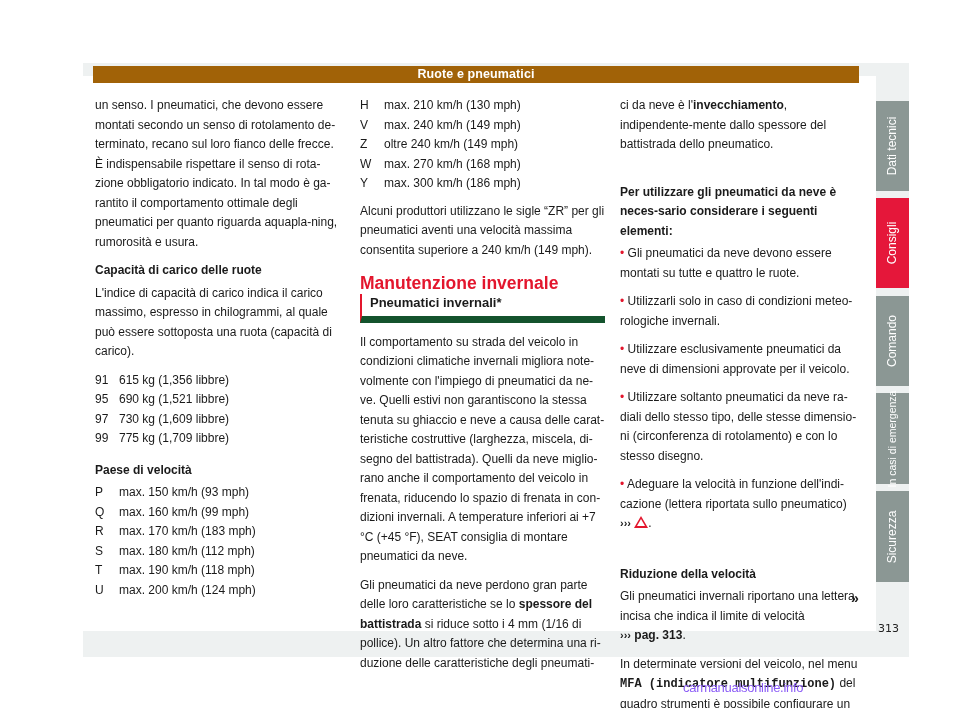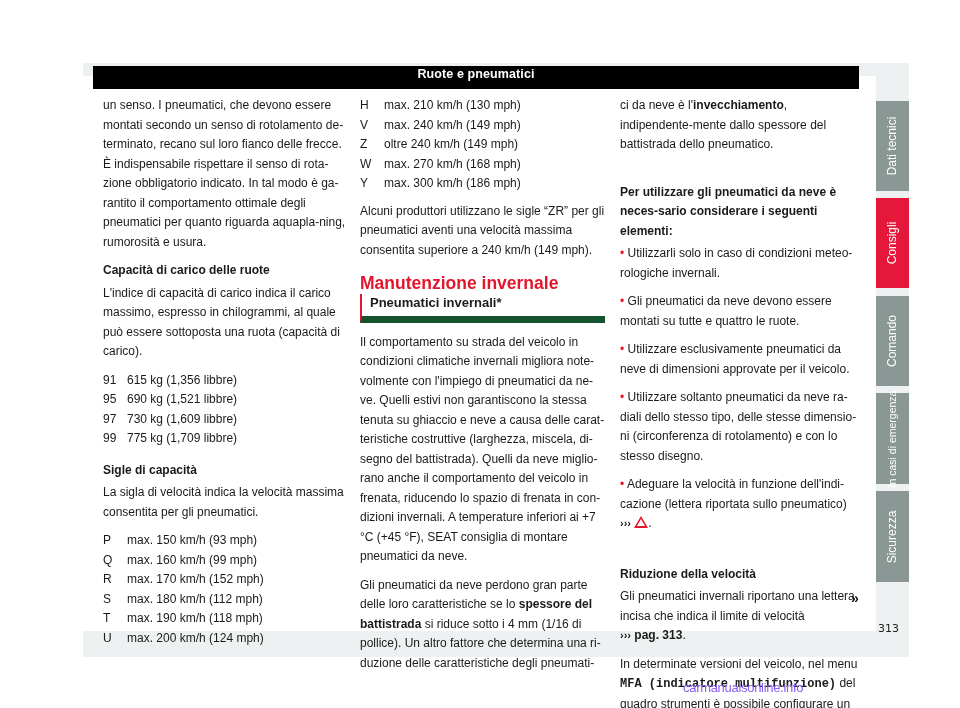--- a/index.html
+++ b/index.html
@@ -1,23 +1,23 @@
 <!DOCTYPE html>
 <html><head>
 <meta charset="utf-8">
 <style>
   html, body { margin:0; padding:0; background:#ffffff; }
   body { width:960px; height:708px; position:relative; overflow:hidden;
          font-family:"Liberation Sans", "DejaVu Sans", sans-serif; color:#1a1a1a; }
   .frame { position:absolute; left:83px; top:63px; width:826px; height:594px; background:#eef1f1; }
   .page { position:absolute; left:83px; top:76px; width:793px; height:555px; background:#ffffff; }
-  .header { position:absolute; left:93px; top:66px; width:766px; height:23px; background:#000000;
+  .header { position:absolute; left:93px; top:66px; width:766px; height:17px; background:#a16207;
             color:#ffffff; font-size:12.5px; font-weight:bold; text-align:center; line-height:17px; letter-spacing:0.1px; }
   .col { position:absolute; top:96px; font-size:12px; line-height:19.5px; }
-  .col1 { left:103px; width:245px; }
+  .col1 { left:95px; width:245px; }
   .col2 { left:360px; width:245px; }
   .col3 { left:620px; width:242px; }
   p { margin:0 0 9px 0; }
   .sub { font-weight:bold; margin:0 0 3px 0; }
   .tbl { margin:0 0 8px 0; }
   .row { display:flex; height:19.5px; }
   .row .k { width:36px; flex:none; }
   .row.sp .k { width:24px; }
   .h1 { color:#e3162d; font-size:17.5px; font-weight:bold; margin:14px 0 0 0; }
   .h2 { font-size:13px; font-weight:bold; border-left:2px solid #e3162d; border-bottom:7px solid #14532d;
@@ -59,34 +59,33 @@
       </div>
     <div class="row sp">
         <span class="k">97</span>
         <span>730 kg (1,609 libbre)</span>
       </div>
     <div class="row sp">
         <span class="k">99</span>
         <span>775 kg (1,709 libbre)</span>
       </div>
   </div>
-  <div class="sub" style="margin-top:12px">Sigle di capacità</div>
-  <p>La sigla di velocità indica la velocità massima consentita per gli pneumatici.</p>
+  <div class="sub" style="margin-top:12px">Paese di velocità</div>
   <div class="tbl">
     <div class="row sp">
         <span class="k">P</span>
         <span>max. 150 km/h (93 mph)</span>
       </div>
     <div class="row sp">
         <span class="k">Q</span>
         <span>max. 160 km/h (99 mph)</span>
       </div>
     <div class="row sp">
         <span class="k">R</span>
-        <span>max. 170 km/h (152 mph)</span>
+        <span>max. 170 km/h (183 mph)</span>
       </div>
     <div class="row sp">
         <span class="k">S</span>
         <span>max. 180 km/h (112 mph)</span>
       </div>
     <div class="row sp">
         <span class="k">T</span>
         <span>max. 190 km/h (118 mph)</span>
       </div>
     <div class="row sp">
@@ -122,22 +121,22 @@
   <p>Alcuni produttori utilizzano le sigle “ZR” per gli pneumatici aventi una velocità massima consentita superiore a 240 km/h (149 mph).</p>
   <div class="h1">Manutenzione invernale</div>
   <div class="h2">Pneumatici invernali*</div>
   <p>Il comportamento su strada del veicolo in condizioni climatiche invernali migliora note-volmente con l'impiego di pneumatici da ne-ve. Quelli estivi non garantiscono la stessa tenuta su ghiaccio e neve a causa delle carat-teristiche costruttive (larghezza, miscela, di-segno del battistrada). Quelli da neve miglio-rano anche il comportamento del veicolo in frenata, riducendo lo spazio di frenata in con-dizioni invernali. A temperature inferiori ai +7 °C (+45 °F), SEAT consiglia di montare pneumatici da neve.</p>
   <p><span>Gli pneumatici da neve perdono gran parte delle loro caratteristiche se lo </span><b>spessore del battistrada</b><span> si riduce sotto i 4 mm (1/16 di pollice). Un altro fattore che determina una ri-duzione delle caratteristiche degli pneumati-</span></p>
 </div>
 
 <div class="col col3">
   <p><span>ci da neve è l'</span><b>invecchiamento</b><span>, indipendente-mente dallo spessore del battistrada dello pneumatico.</span></p>
   <div class="sub" style="margin-top:28px">Per utilizzare gli pneumatici da neve è neces-sario considerare i seguenti elementi:</div>
+  <p><span class="bullet">•</span> <span>Gli pneumatici da neve devono essere montati su tutte e quattro le ruote.</span></p>
   <p><span class="bullet">•</span> <span>Utilizzarli solo in caso di condizioni meteo-rologiche invernali.</span></p>
-  <p><span class="bullet">•</span> <span>Gli pneumatici da neve devono essere montati su tutte e quattro le ruote.</span></p>
   <p><span class="bullet">•</span> <span>Utilizzare esclusivamente pneumatici da neve di dimensioni approvate per il veicolo.</span></p>
   <p><span class="bullet">•</span> <span>Utilizzare soltanto pneumatici da neve ra-diali dello stesso tipo, delle stesse dimensio-ni (circonferenza di rotolamento) e con lo stesso disegno.</span></p>
   <p><span class="bullet">•</span> <span>Adeguare la velocità in funzione dell'indi-cazione (lettera riportata sullo pneumatico)</span><br>
     <span class="arr">›››</span> <span class="warn"></span>.</p>
   <div class="sub" style="margin-top:31px">Riduzione della velocità</div>
   <p><span>Gli pneumatici invernali riportano una lettera incisa che indica il limite di velocità</span><br>
     <span class="arr">›››</span> <b>pag. 313</b>.</p>
   <p><span>In determinate versioni del veicolo, nel menu </span><span class="mono">MFA (indicatore multifunzione)</span><span> del quadro strumenti è possibile configurare un avvertimento relativo alla velocità</span><br>
       </p>
 </div>

